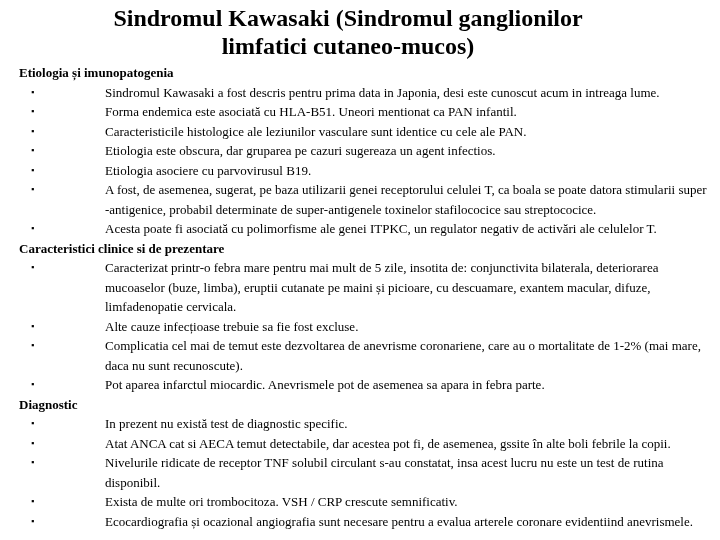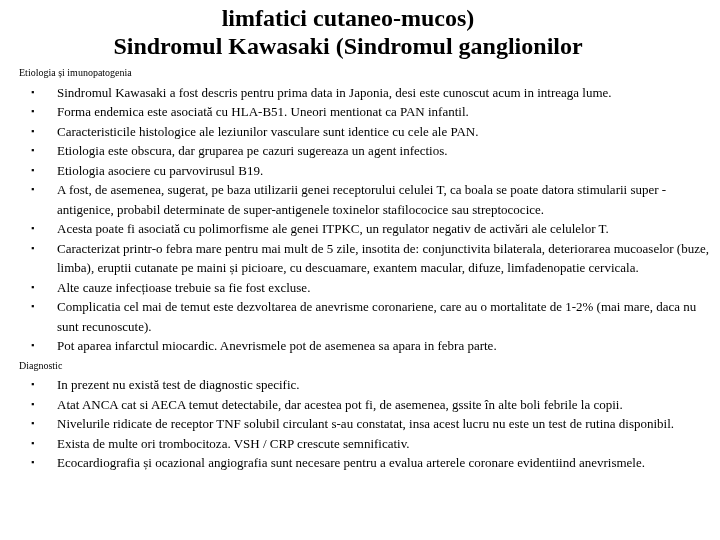--- a/index.html
+++ b/index.html
@@ -18,49 +18,50 @@
     font-size: 24px;
     line-height: 28px;
     text-align: center;
     padding: 4px 42px 0 18px;
     letter-spacing: 0px;
   }
   .content {
     padding: 3px 8px 0 19px;
   }
   .sec-heading {
-    font-weight: 400;
-    font-size: 10px;
+    font-weight: 700;
+    font-size: 13px;
     line-height: 19.5px;
   }
   .bullet {
     display: flex;
     align-items: flex-start;
     font-size: 13px;
     line-height: 19.5px;
   }
   .marker {
     flex: 0 0 26px;
     margin-left: 12px;
     font-size: 9px;
     line-height: 19.5px;
   }
   .btext {
     flex: 1;
     min-width: 0;
+    margin-left: 48px;
   }
 </style>
 </head>
 <body>
 
 <div class="slide">
 
   <div class="slide-title">
+    <div>Sindromul Kawasaki (Sindromul ganglionilor</div>
     <div>limfatici cutaneo-mucos)</div>
-    <div>Sindromul Kawasaki (Sindromul ganglionilor</div>
   </div>
 
   <div class="content">
 
     <div class="sec-heading">Etiologia și imunopatogenia</div>
 
     <div class="bullet">
       <span class="marker">▪</span>
       <span class="btext">Sindromul Kawasaki a fost descris pentru prima data in Japonia, desi este cunoscut acum in intreaga lume.</span>
     </div>
@@ -82,20 +83,21 @@
     </div>
     <div class="bullet">
       <span class="marker">▪</span>
       <span class="btext">A fost, de asemenea, sugerat, pe baza utilizarii genei receptorului celulei T, ca boala se poate datora stimularii super -antigenice, probabil determinate de super-antigenele toxinelor stafilococice sau streptococice.</span>
     </div>
     <div class="bullet">
       <span class="marker">▪</span>
       <span class="btext">Acesta poate fi asociată cu polimorfisme ale genei ITPKC, un regulator negativ de activări ale celulelor T.</span>
     </div>
 
+    <div class="sec-heading">Caracteristici clinice si de prezentare</div>
 
     <div class="bullet">
       <span class="marker">▪</span>
       <span class="btext">Caracterizat printr-o febra mare  pentru mai mult de 5 zile, insotita de: conjunctivita bilaterala, deteriorarea mucoaselor (buze, limba), eruptii cutanate pe maini și picioare, cu descuamare, exantem macular, difuze, limfadenopatie cervicala.</span>
     </div>
     <div class="bullet">
       <span class="marker">▪</span>
       <span class="btext">Alte cauze infecțioase trebuie sa fie fost excluse.</span>
     </div>
     <div class="bullet">

